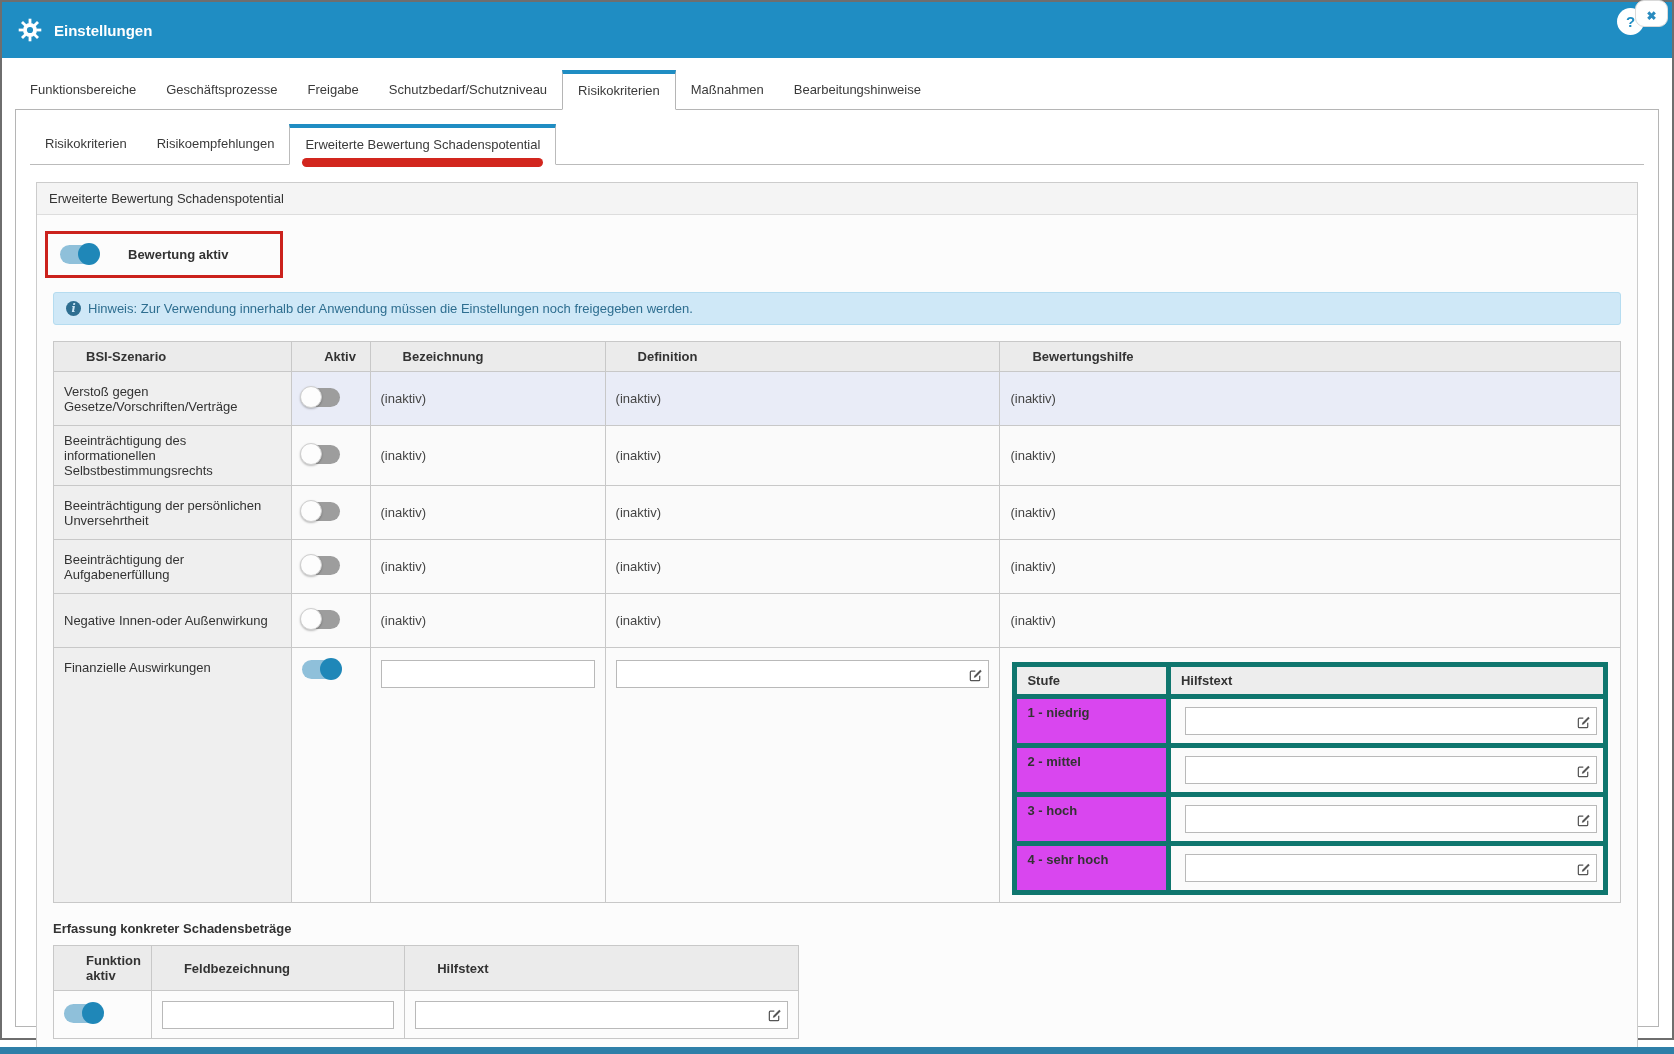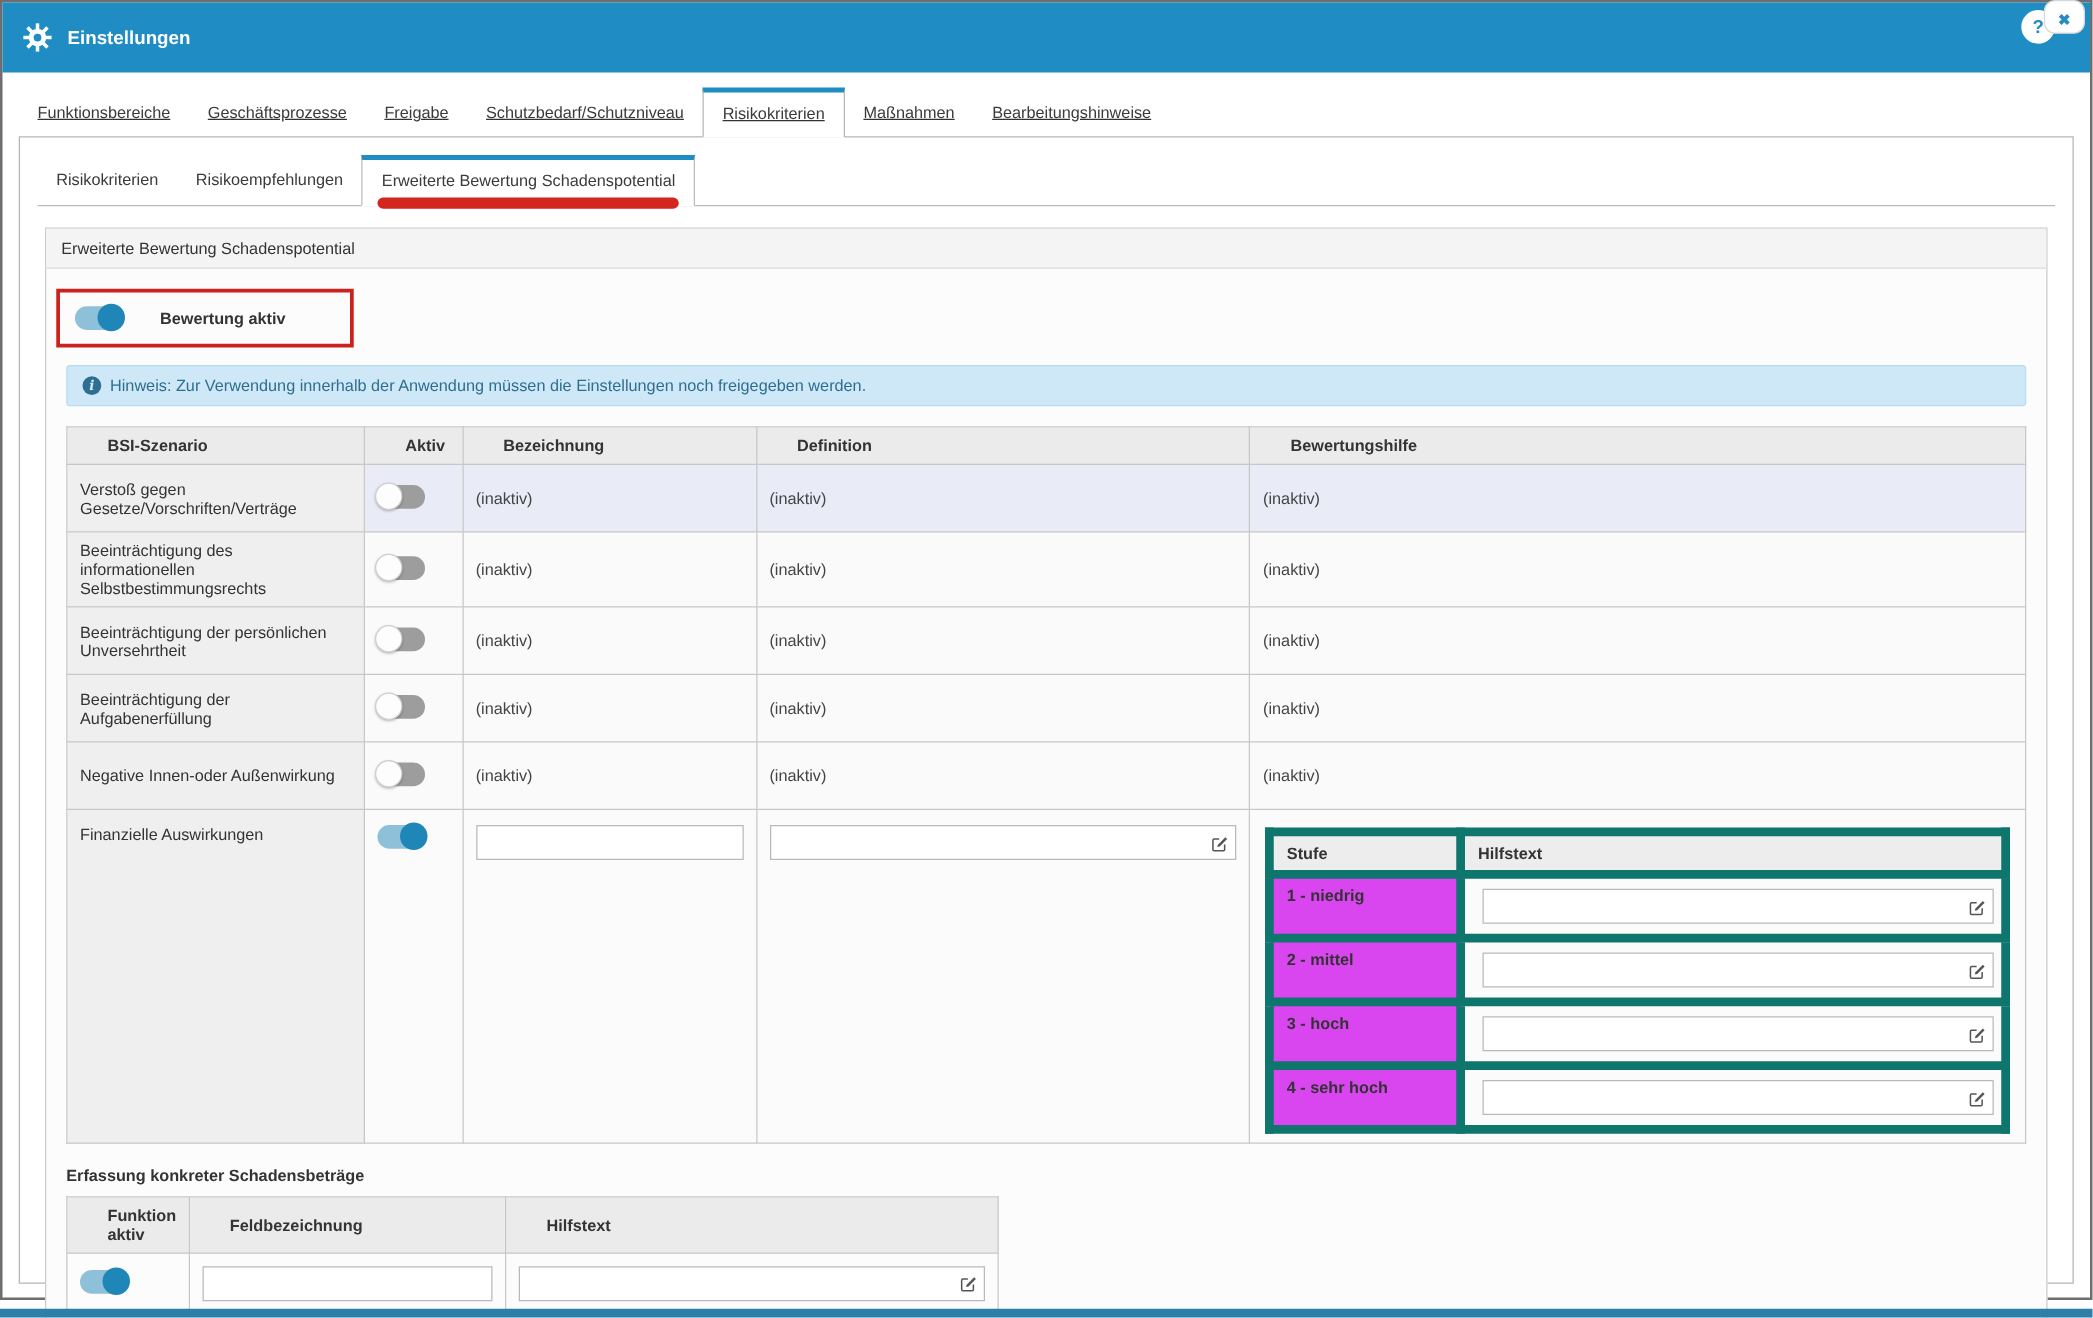--- a/index.html
+++ b/index.html
@@ -15,21 +15,21 @@
   .titlebar .gear { width:24px; height:24px; margin-right:12px; display:flex; }
   .titlebar .title { color:#fff; font-size:15px; font-weight:bold; }
   .help-btn { position:absolute; right:28px; top:6px; width:27px; height:27px; border-radius:50%;
     background:#fff; color:#1f8dc3; font-weight:bold; font-size:15px;
     display:flex; align-items:center; justify-content:center; cursor:pointer; }
   .close-tab { position:absolute; right:4px; top:-2px; width:33px; height:27px; background:#fff;
     border:1px solid #d9d9d9; border-radius:9px; display:flex; align-items:flex-end; justify-content:center;
     padding-bottom:3px; color:#2a8bbf; font-weight:bold; font-size:12px; cursor:pointer; z-index:6; }
 
   
-  .tabbar { display:flex; margin:12px 13px 0;text-decoration:underline; }
+  .tabbar { display:flex; margin:12px 13px 0; }
   .tab { padding:12px 15px 11px; cursor:pointer; color:#3a3a3a; white-space:nowrap; }
   .tab.active { background:#fff; border:1px solid #b5b5b5; border-top:4px solid #1f8dc3;
     border-bottom:1px solid #fff; margin-bottom:-1px; padding-top:9px; position:relative; z-index:2; }
 
   .tab-content { margin:0 13px; border:1px solid #b5b5b5; background:#fff; height:918px; position:relative; }
 
   
   .subtabbar { display:flex; margin:14px 14px 0; border-bottom:1px solid #bbb; }
   .subtab { padding:12px 15px; cursor:pointer; color:#3a3a3a; white-space:nowrap; }
   .subtab.active { background:#fff; border:1px solid #bbb; border-bottom:1px solid #fff;
@@ -81,21 +81,21 @@
   input.txt { border:1px solid #b9b9b9; background:#fff; height:28px; width:100%;
     padding:0 8px; font-family:inherit; font-size:13px; outline:none; }
   .input-edit { border:1px solid #b9b9b9; background:#fff; height:28px; width:100%;
     display:flex; align-items:center; }
   .input-edit input { border:0; flex:1; height:100%; padding:0 8px; font-family:inherit; font-size:13px; outline:none; background:transparent; }
   .edit-btn { flex:none; width:26px; display:flex; align-items:center; justify-content:center; cursor:pointer; background:none; border:0; }
 
   
   .subgrid-wrap { margin:2px 2px 0; }
   table.subgrid { border-collapse:collapse; width:100%; }
-  table.subgrid th, table.subgrid td { border:7px solid #0f766e; text-align:left; padding:6px 10px; }
+  table.subgrid th, table.subgrid td { border:5px solid #0f766e; text-align:left; padding:6px 10px; }
   table.subgrid th { background:#ededed; font-weight:bold; }
   table.subgrid td.stufe { background:#d946ef; font-weight:bold; width:26%; vertical-align:top; }
   table.subgrid td.val { background:#fbfbfb; padding:8px 6px 8px 14px; }
   table.subgrid td { height:40px; }
 
   
   .section-title { font-weight:bold; margin:18px 0 9px; }
   table.grid.small { width:746px; }
   .damage td { height:48px; background:#fcfcfc; vertical-align:middle; }
   col.d-aktiv { width:80px; } col.d-feld { width:261px; } col.d-hilfe { width:405px; }

